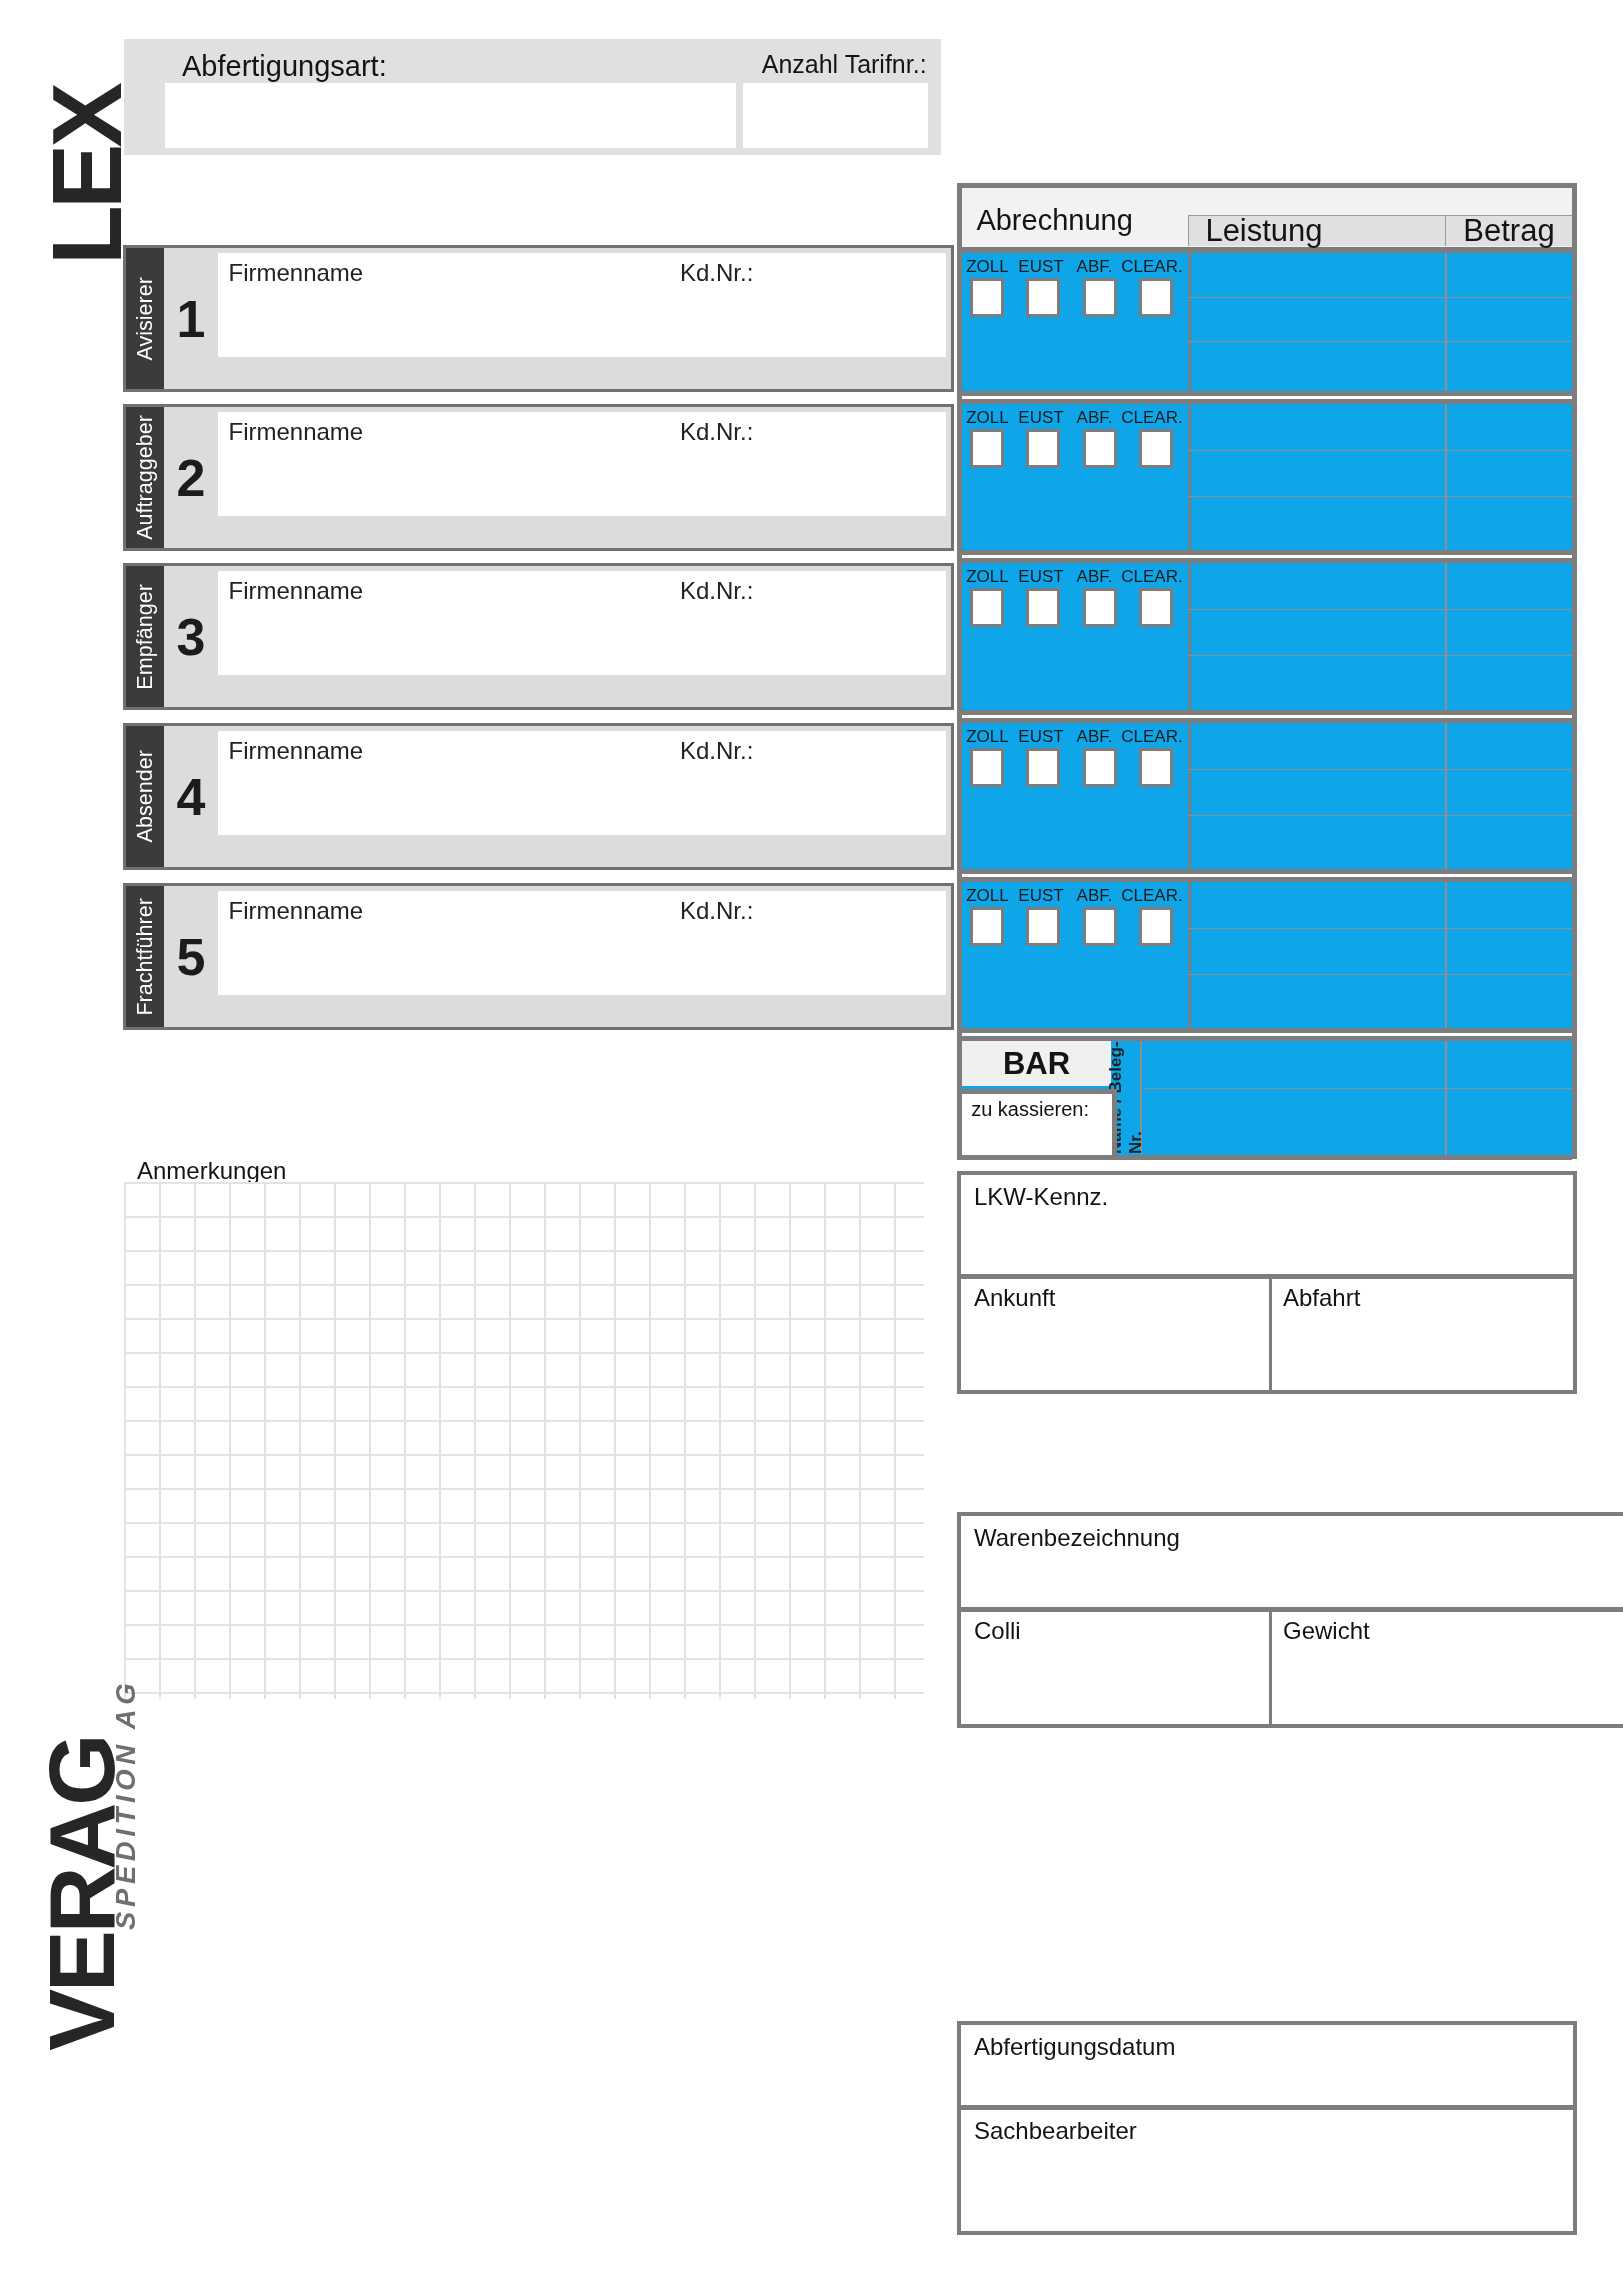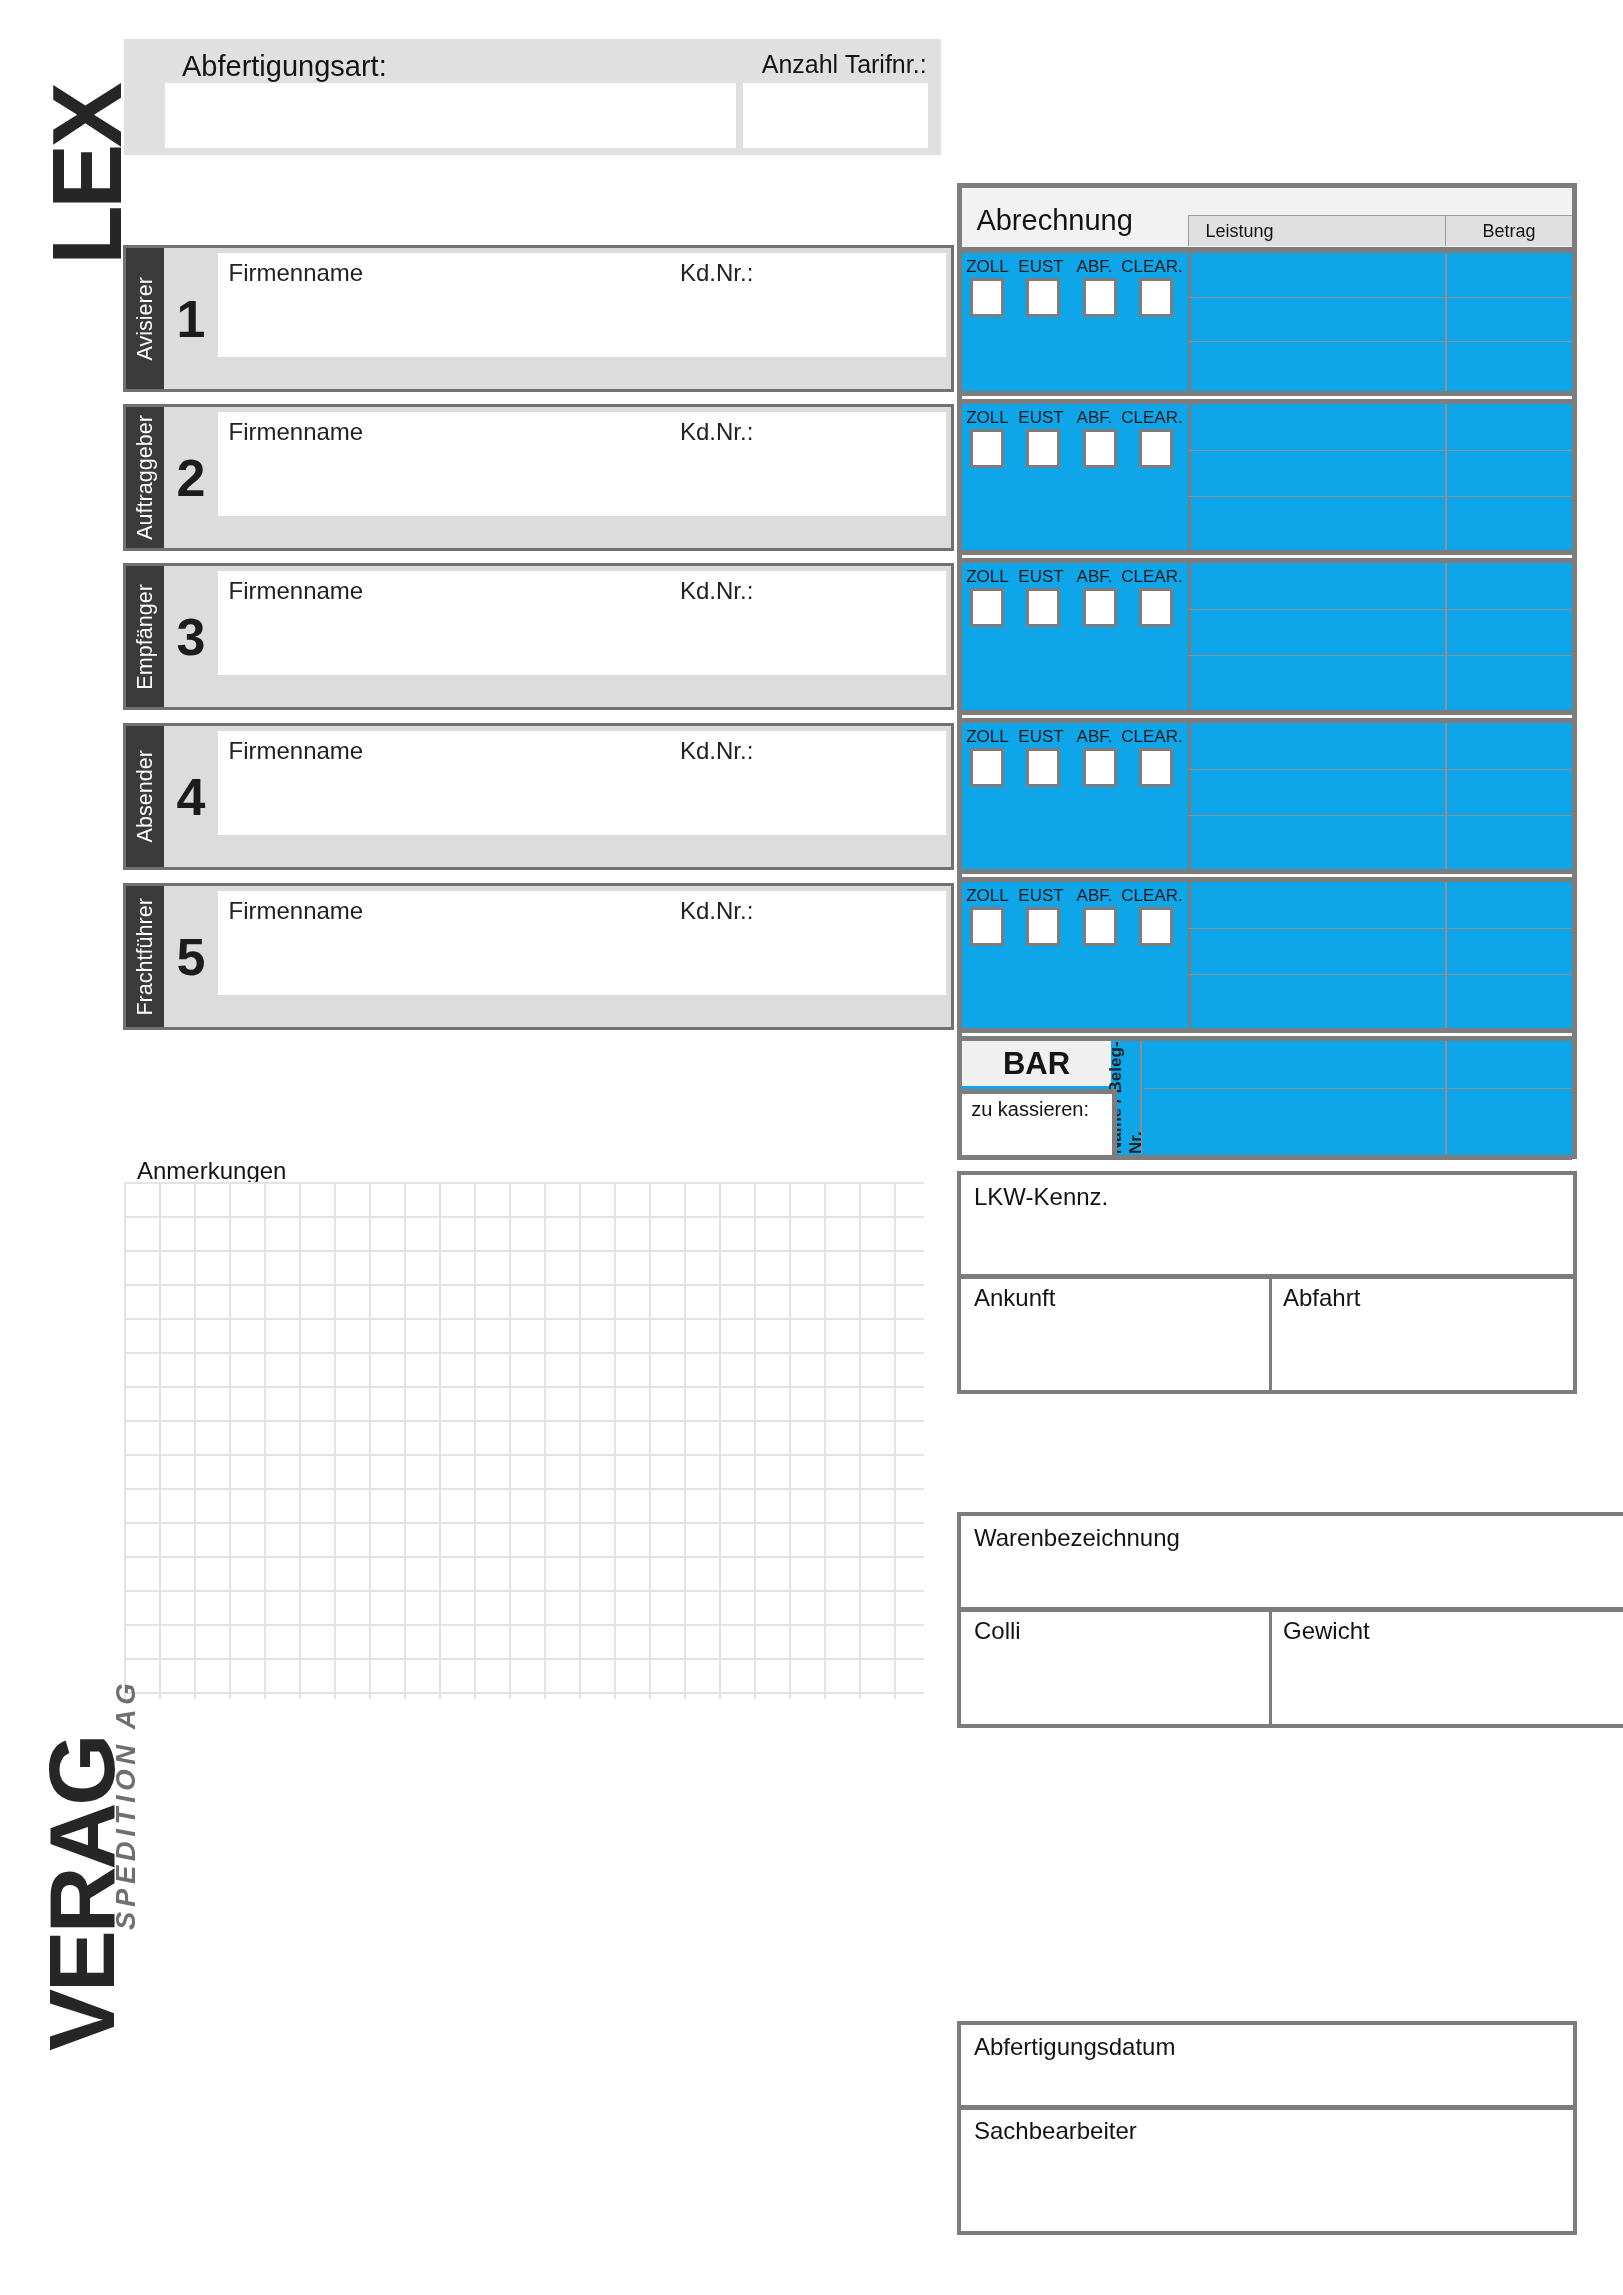--- a/index.html
+++ b/index.html
@@ -23,21 +23,21 @@
   .gbox .lbl{position:absolute;font-size:24px;color:#141414;}
   .hdiv{position:absolute;left:0;right:0;height:5.2px;background:#7d7d7d;}
   .vdiv{position:absolute;width:3.9px;background:#7d7d7d;}
   .fill{position:absolute;}
 
   
   .hdr-band{left:957px;top:183px;width:620px;height:70px;background:#f2f2f2;box-sizing:border-box;
             border:5.2px solid #7d7d7d;border-bottom:6.5px solid #7d7d7d;}
   .hdr-title{position:absolute;left:14.4px;top:15.7px;font-size:29px;color:#141414;}
   .hcell{position:absolute;top:215px;height:31px;background:#e0e0e0;box-sizing:border-box;
-         border-top:1.3px solid #9a9a9a;border-left:1.3px solid #9a9a9a;display:flex;align-items:center;font-size:18px;color:#141414;}
+         border-top:1.3px solid #9a9a9a;border-left:1.3px solid #9a9a9a;display:flex;align-items:center;font-size:31px;color:#141414;}
   .colborder{position:absolute;top:183px;width:5.2px;height:976px;background:#7d7d7d;}
   .rb{position:absolute;left:962px;width:610px;background:#0ea5e9;box-sizing:border-box;}
   .cb-labels{position:absolute;left:-1.3px;top:3.9px;width:222px;display:flex;}
   .cb-labels span{flex:1;text-align:center;font-size:17px;color:#1a1a1a;}
   .cb{position:absolute;top:25px;width:34px;height:39px;background:#fff;border:3.9px solid #7d7d7d;box-sizing:border-box;}
   .vd1{position:absolute;left:226px;top:0;bottom:0;width:2.6px;background:#7d7d7d;}
   .vd2{position:absolute;left:483px;top:0;bottom:0;width:2px;background:#909090;}
   .rl{position:absolute;left:226px;right:0;height:1.3px;background:#8f8f8f;}
   .la{position:absolute;left:228px;top:0;bottom:0;width:255px;}
   .ba{position:absolute;left:485px;top:0;bottom:0;width:125px;}

